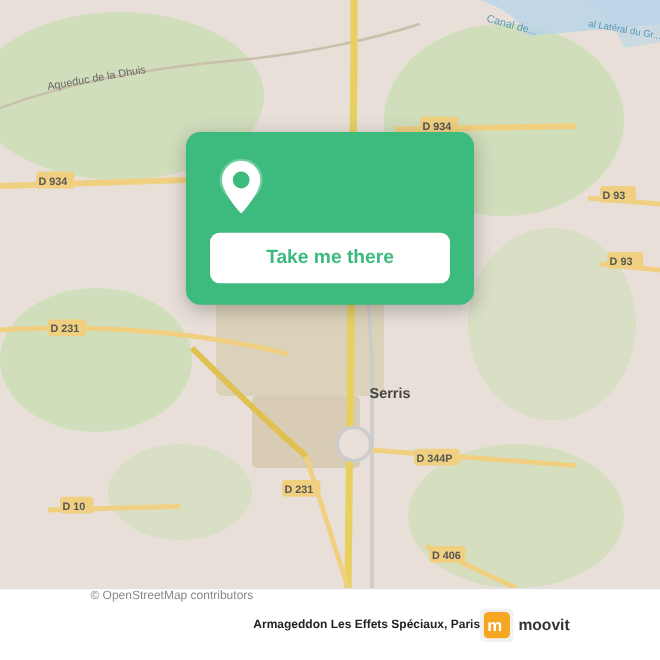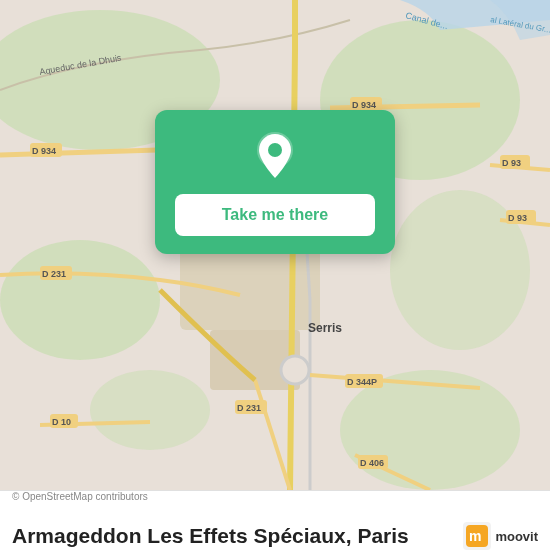--- a/index.html
+++ b/index.html
@@ -29,21 +29,20 @@
     
     #take-me-there-card {
       position: absolute;
       top: 110px;
       left: 155px;
       width: 240px;
       background: #3dba7e;
       border-radius: 12px;
       display: flex;
       flex-direction: column;
-      align-items: center;
       padding: 20px 20px 18px 20px;
       box-shadow: 0 4px 16px rgba(0,0,0,0.25);
     }
 
     #location-pin-icon {
       width: 52px;
       height: 52px;
       margin-bottom: 12px;
     }
 
@@ -59,40 +58,40 @@
       width: 100%;
       text-align: center;
     }
 
     
     #bottom-bar {
       width: 550px;
       height: 60px;
       background: white;
       display: flex;
-      flex-direction: column;
-      justify-content: space-between;
+      flex-direction: row;
+      justify-content: center;
       padding: 0 12px;
       border-top: 1px solid #e0e0e0;
     }
 
     #attribution-text {
       font-size: 10px;
       color: #888;
       margin-bottom: 2px;
     }
 
     #location-name-row {
       display: flex;
       justify-content: space-between;
       align-items: center;
     }
 
     #location-name {
-      font-size: 21px;
+      font-size: 10px;
       font-weight: bold;
       color: #222;
     }
 
     #moovit-logo {
       display: flex;
       align-items: center;
       gap: 4px;
     }
 

